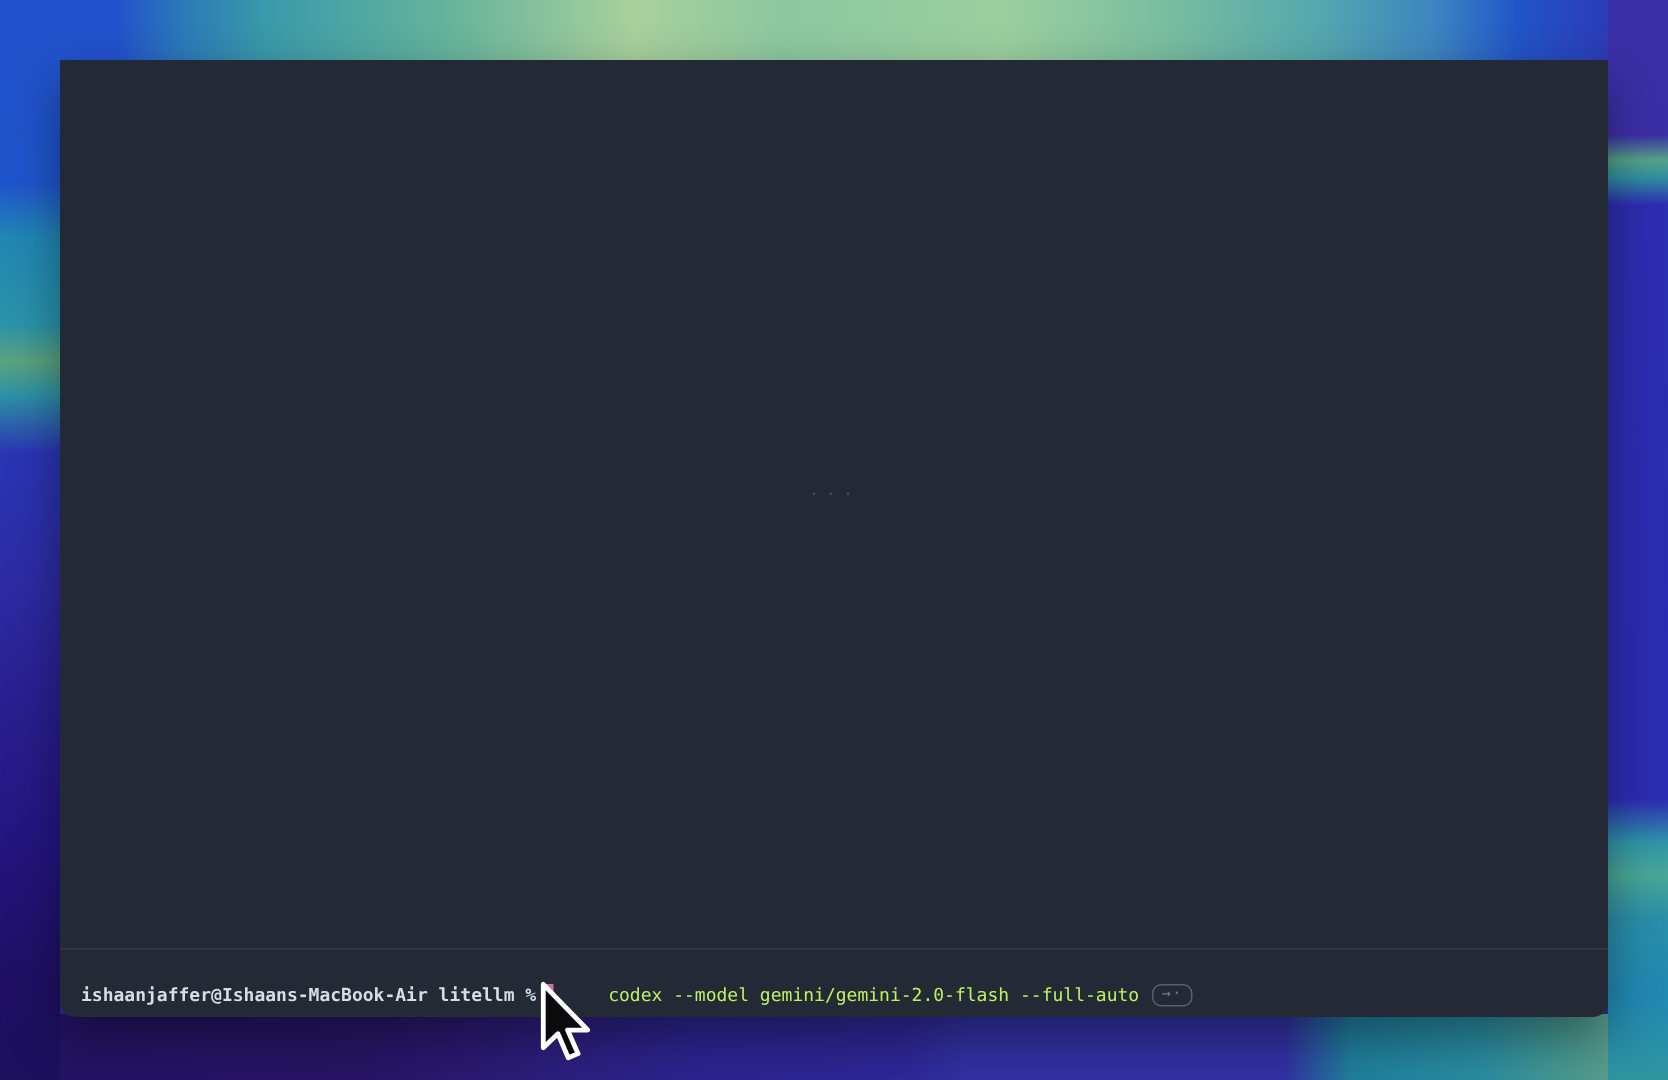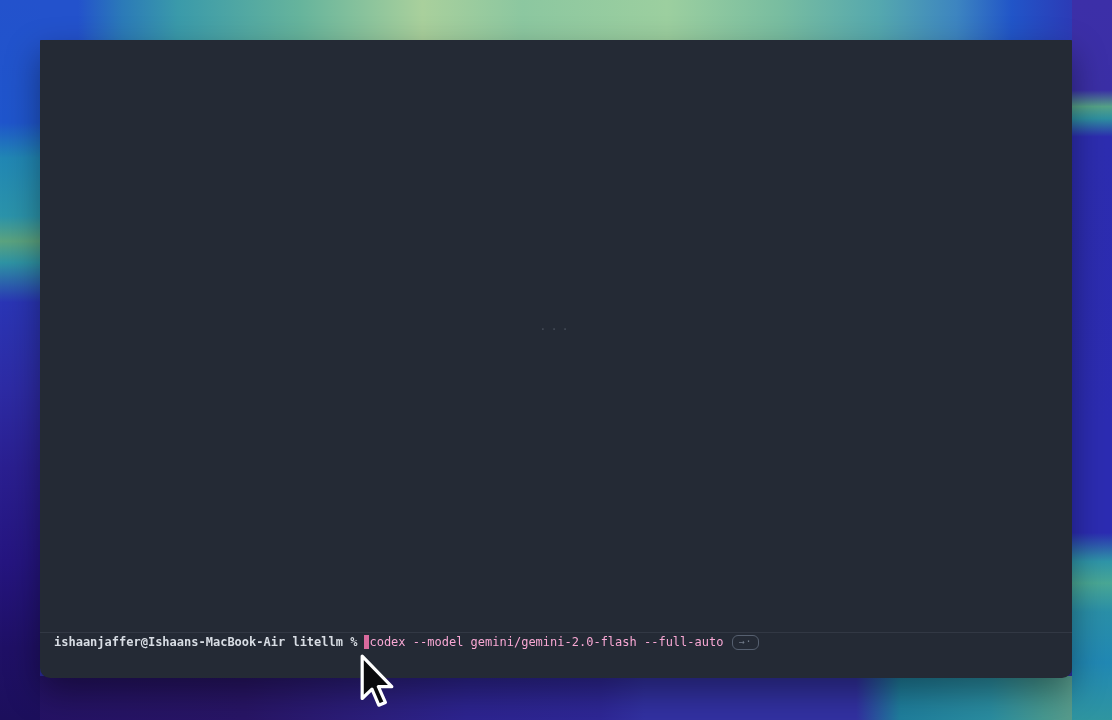--- a/index.html
+++ b/index.html
@@ -63,42 +63,43 @@
     left: 0;
     right: 0;
     top: 592px;
     height: 1px;
     background: rgba(180,190,205,0.10);
   }
   .prompt-row {
     position: absolute;
     left: 14px;
     right: 10px;
-    top: 592px;
+    top: 613px;
     height: 20px;
     display: flex;
     align-items: center;
     font-size: 12px;
     white-space: pre;
     text-align: right;
   }
   .prompt-label {
     color: #d8dde4;
     font-weight: bold;
   }
   .text-cursor {
     display: inline-block;
     width: 5px;
     height: 14px;
     margin-left: 7px;
     background: #d96a9e;
     flex: 0 0 auto;
   }
   .suggestion {
-    color: #f9a8d4;
+    color: #bef264;
+    padding-left: 36px;
   }
   .hint-badge {
     margin-left: 9px;
     border: 1px solid #566070;
     border-radius: 6px;
     color: #747e8c;
     font-size: 10px;
     line-height: 12px;
     height: 13px;
     padding: 0 5px;

